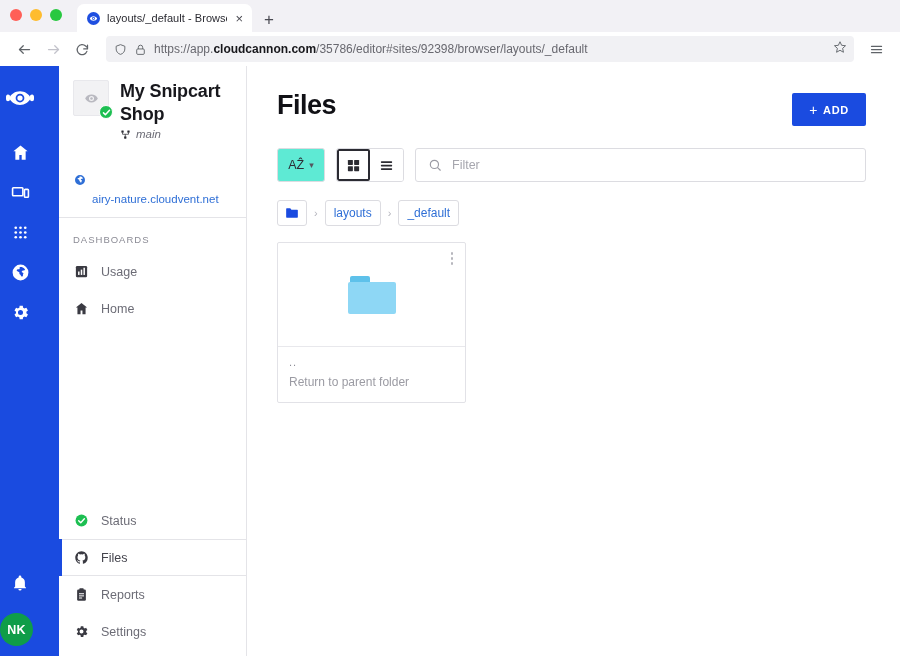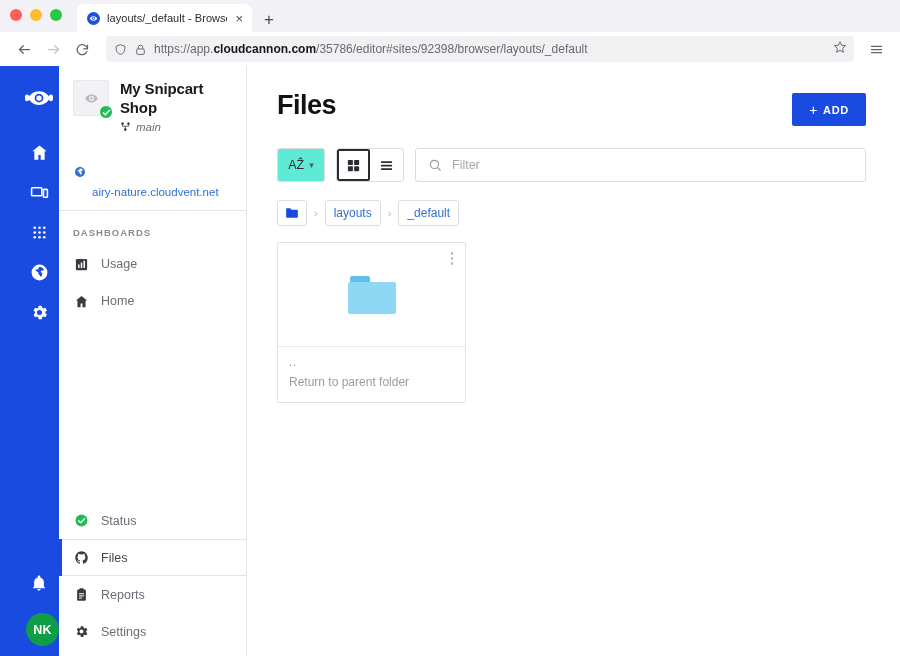--- a/index.html
+++ b/index.html
@@ -66,21 +66,21 @@
   .url-star svg { width: 14px; height: 14px; }
   .menu-btn { width: 26px; height: 26px; display:flex; align-items:center; justify-content:center; color:#5f6368; }
   .menu-btn svg { width: 15px; height: 15px; }
 
   
   .app { flex: 1; display: flex; min-height: 0; background: #fff; }
 
   
   .rail {
     width: 59px; background: #1a4be0; flex: none;
-    display: flex; flex-direction: column; align-items: flex-end;
+    display: flex; flex-direction: column; align-items: flex-start;
     padding-top: 12px; padding-bottom: 10px;
   }
   .rail-logo { width: 40px; height: 40px; display: flex; align-items: center; justify-content: center; margin-bottom: 14px; }
   .rail-logo svg { width: 30px; height: 30px; }
   .rail-item {
     width: 40px; height: 40px; display: flex; align-items: center; justify-content: center;
     color: #fff; margin-bottom: 0;
   }
   .rail-item svg { width: 19px; height: 19px; display: block; }
   .rail-spacer { flex: 1; }
@@ -103,32 +103,32 @@
     border-radius: 2px; position: relative; flex: none;
     display: flex; align-items: center; justify-content: center;
   }
   .site-thumb svg { width: 19px; height: 19px; color: #b9b9c0; }
   .site-check {
     position: absolute; right: -5px; bottom: -4px; width: 14px; height: 14px;
     border-radius: 50%; background: #1dbf52; border: 1.5px solid #fff;
     display: flex; align-items: center; justify-content: center;
   }
   .site-check svg { width: 9px; height: 9px; color: #fff; }
-  .site-name { font-size: 15px; font-weight: 700; color: #18181d; line-height: 1.25; letter-spacing: -.15px; }
+  .site-name { font-size: 18px; font-weight: 700; color: #18181d; line-height: 1.25; letter-spacing: -.15px; }
   .site-branch { display: flex; align-items: center; gap: 5px; margin-top: 3px; }
   .site-branch svg { width: 11px; height: 11px; color: #2b2b32; }
   .site-branch span { font-size: 11.5px; color: #6c6c76; font-style: italic; }
   .site-url { display: flex; align-items: center; gap: 6px; margin-top: 14px; padding-left: 1px; }
   .site-url svg { width: 12px; height: 12px; color: #2f6fd6; flex: none; }
   .site-url a { font-size: 11.5px; color: #2f6fd6; text-decoration: none; margin-top: 39px; }
   .sb-divider { height: 1px; background: #e4e4e8; }
 
   .sb-section { padding: 16px 0 6px 0; }
   .sb-label {
-    font-size: 9.5px; font-weight: 700; letter-spacing: 1px; color: #8b8b95;
+    font-size: 9.5px; font-weight: 400; letter-spacing: 1px; color: #8b8b95;
     padding: 0 14px 8px 14px; text-transform: uppercase;
   }
   .sb-item {
     display: flex; align-items: center; gap: 12px; height: 37px;
     padding: 0 14px; color: #6c6c76; font-size: 12.5px; position: relative;
   }
   .sb-item .ico { width: 16px; display: flex; align-items: center; justify-content: center; flex: none; }
   .sb-item .ico svg { width: 15px; height: 15px; color: #3a3a42; display: block; }
   .sb-item.active {
     background: #fff; color: #44444d;

